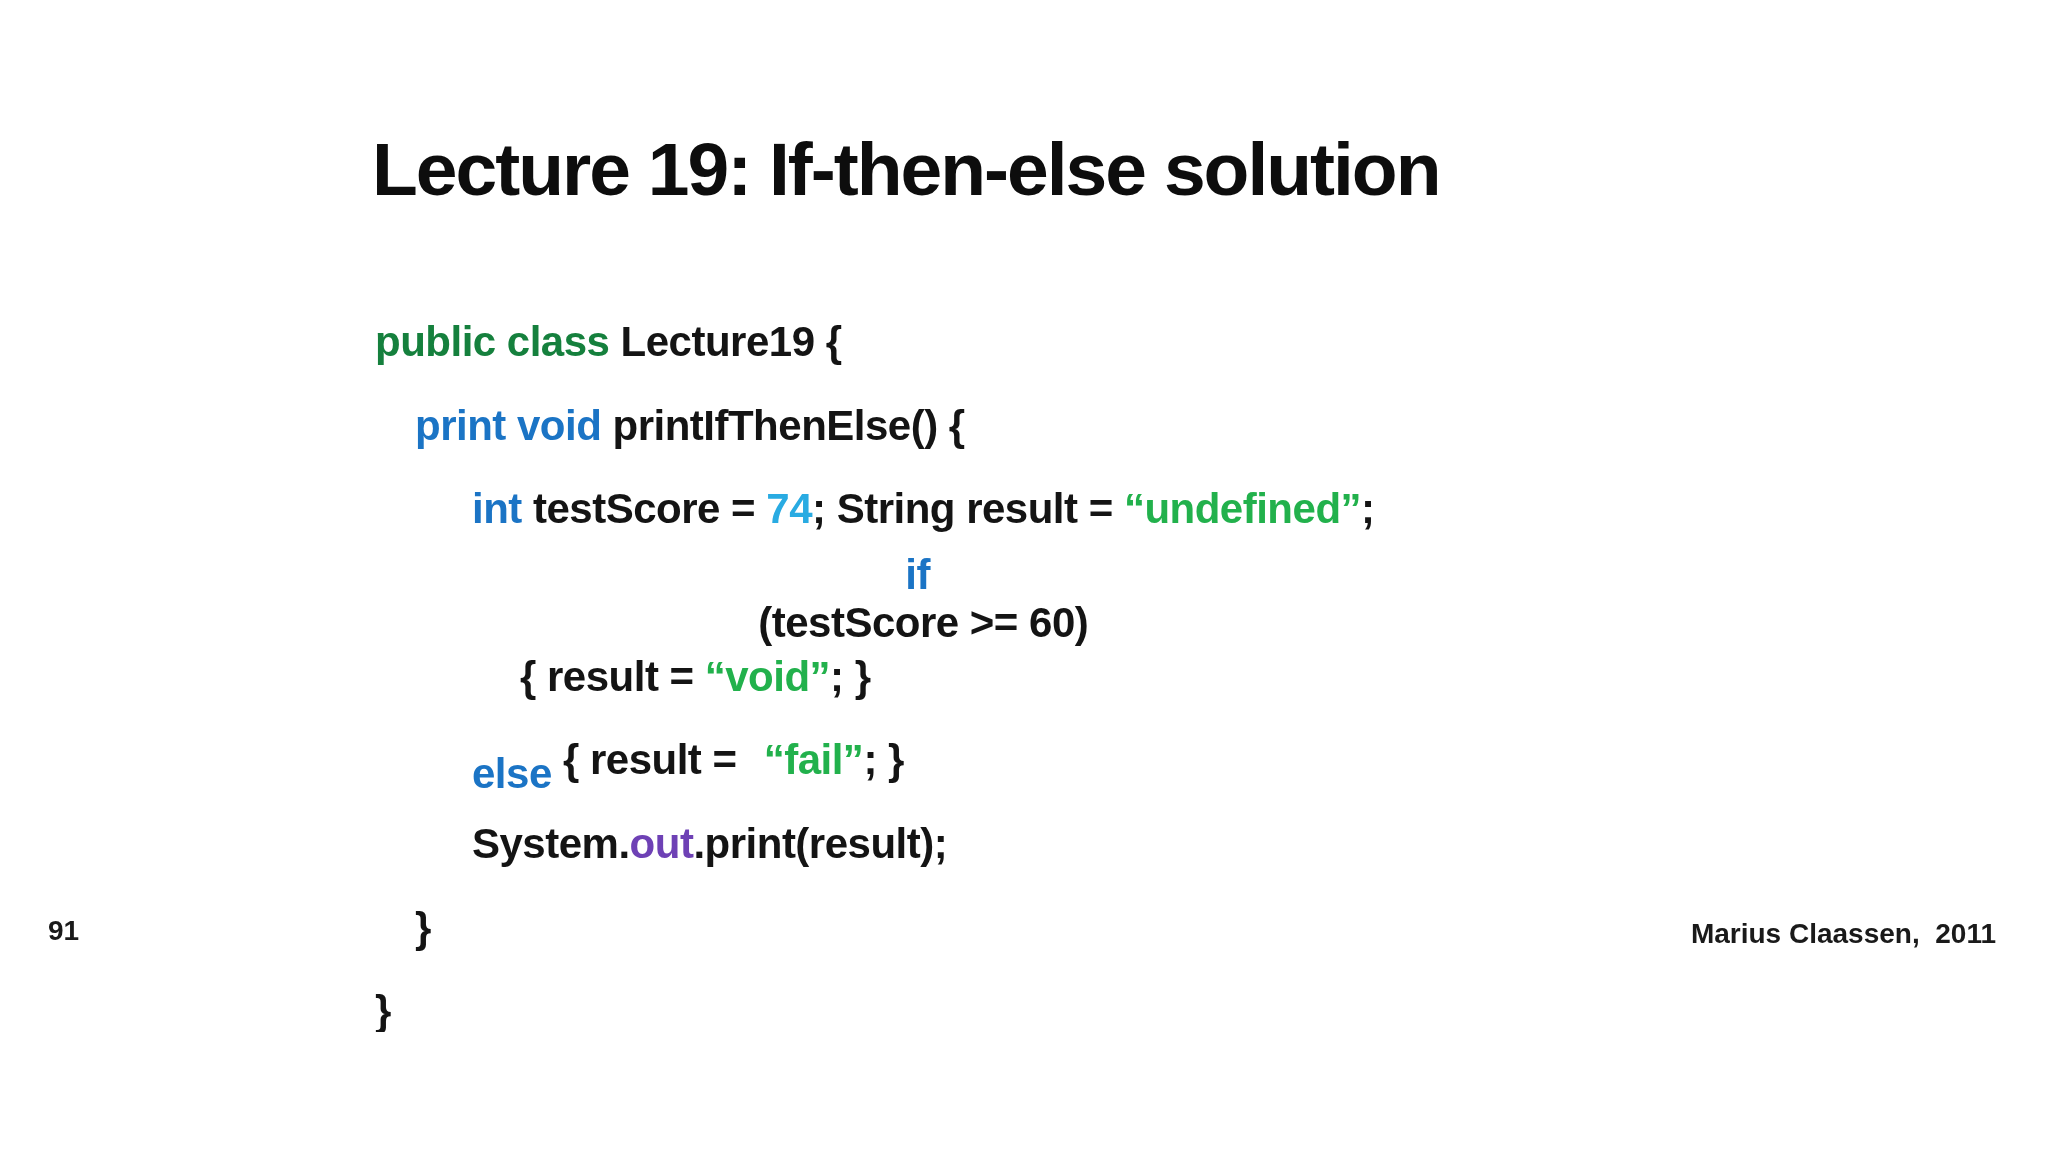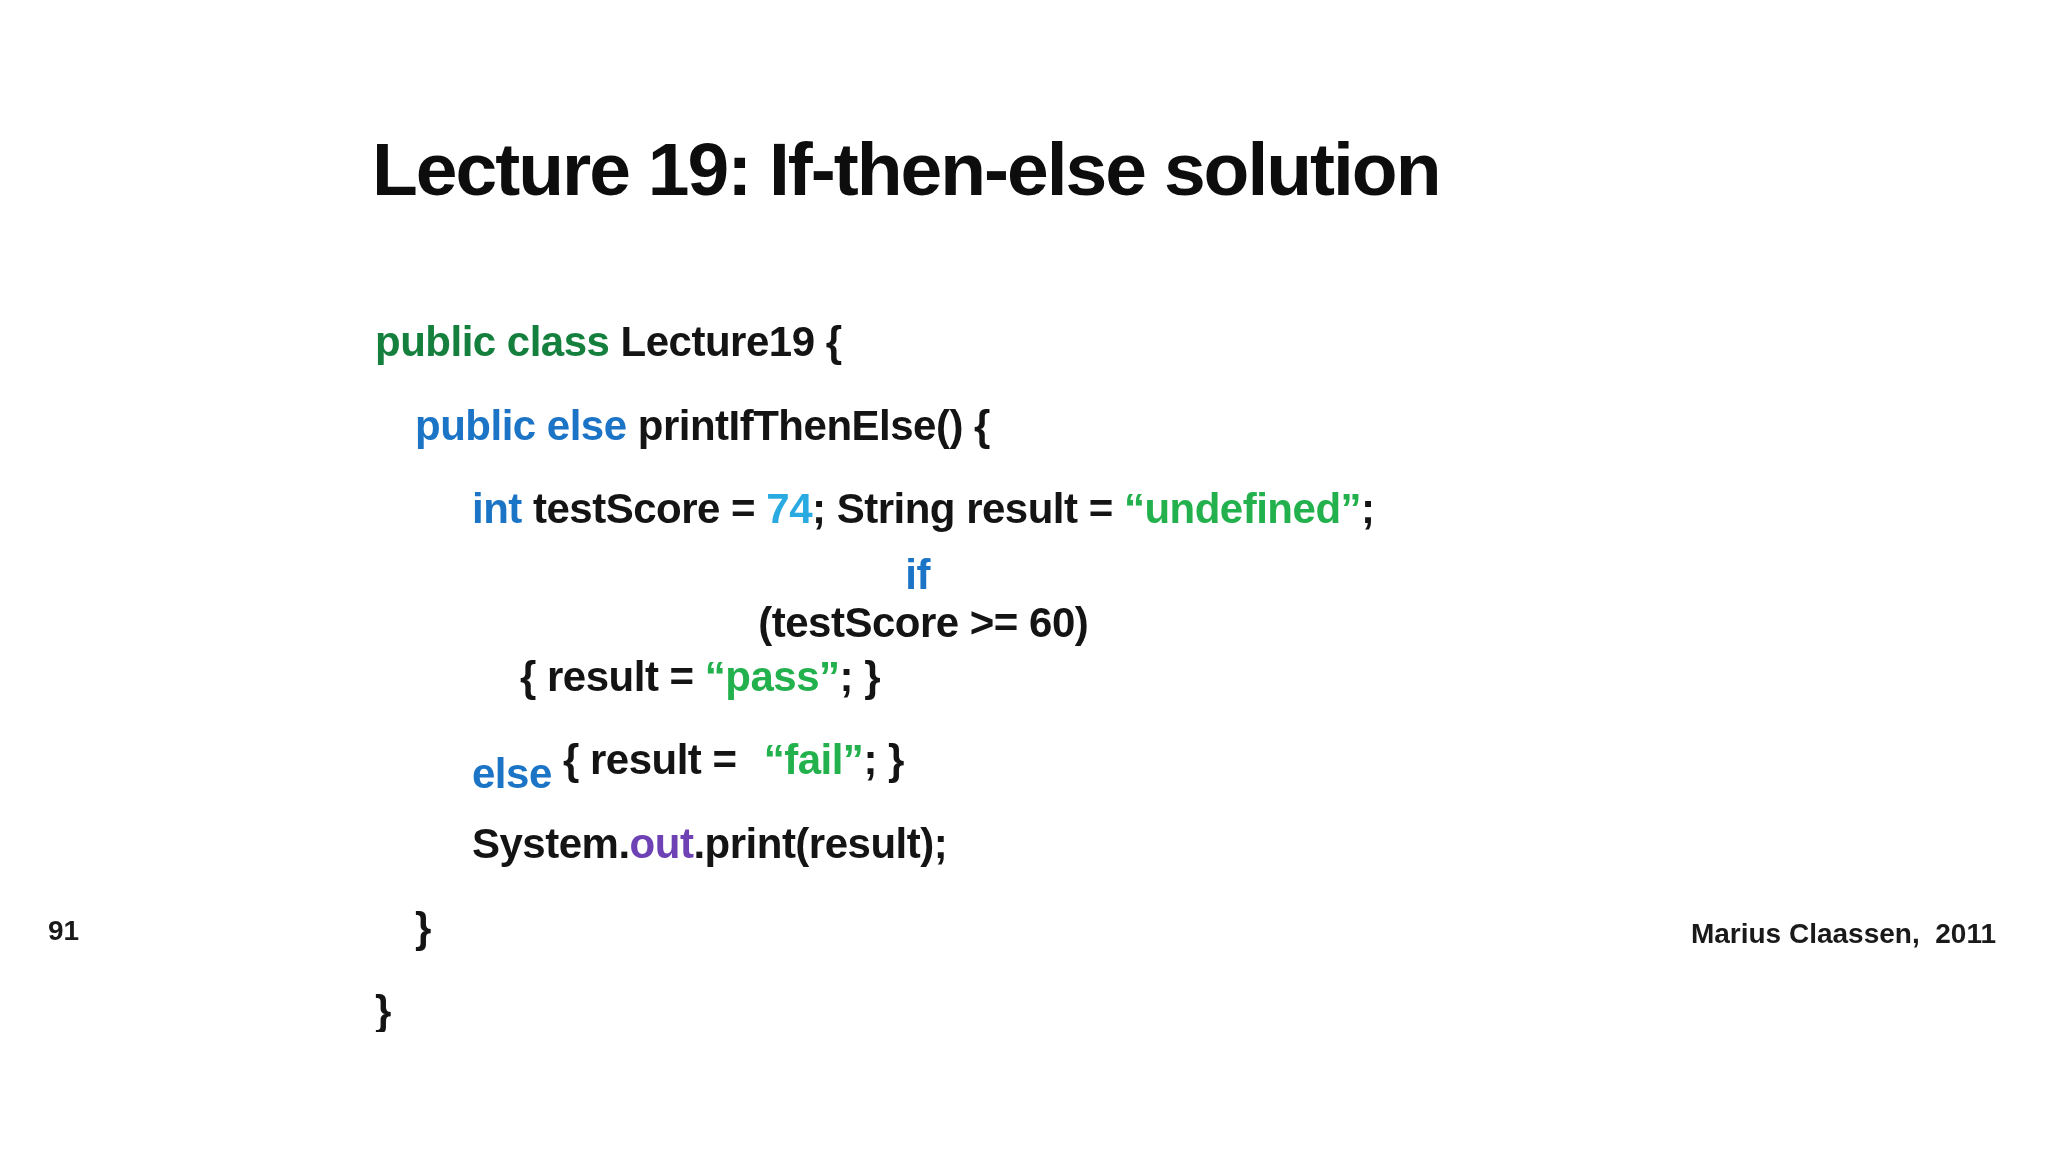--- a/index.html
+++ b/index.html
@@ -60,24 +60,24 @@
   }
 </style>
 </head>
 <body>
 
 <div class="slide">
   <h1 class="title">Lecture 19: If-then-else solution</h1>
 
   <div class="code">
       <div class="code-line" style="padding-left: 0px;"><span class="code-token" style="color: #15803d;">public class </span><span class="code-token" style="color: rgb(20, 20, 20);">Lecture19 {</span></div>
-      <div class="code-line" style="padding-left: 40px;"><span class="code-token" style="color: rgb(27, 116, 197);">public else </span><span class="code-token" style="color: rgb(20, 20, 20);">printIfThenElse() {</span></div>
+      <div class="code-line" style="padding-left: 40px;"><span class="code-token" style="color: rgb(27, 116, 197);">print void </span><span class="code-token" style="color: rgb(20, 20, 20);">printIfThenElse() {</span></div>
       <div class="code-line" style="padding-left: 97px;"><span class="code-token" style="color: rgb(27, 116, 197);">int </span><span class="code-token" style="color: rgb(20, 20, 20);">testScore = </span><span class="code-token" style="color: rgb(41, 171, 226);">74</span><span class="code-token" style="color: rgb(20, 20, 20);">; String result = </span><span class="code-token" style="color: rgb(34, 177, 76);">“undefined”</span><span class="code-token" style="color: rgb(20, 20, 20);">;</span></div>
       <div class="code-line" style="padding-left: 97px; flex-direction: column;"><span class="code-token" style="color: rgb(27, 116, 197);">if </span><span class="code-token" style="color: rgb(20, 20, 20);">(testScore &gt;= 60)</span></div>
-      <div class="code-line" style="padding-left: 145px;"><span class="code-token" style="color: rgb(20, 20, 20);">{ result = </span><span class="code-token" style="color: rgb(34, 177, 76);">“pass”</span><span class="code-token" style="color: rgb(20, 20, 20);">; }</span></div>
+      <div class="code-line" style="padding-left: 145px;"><span class="code-token" style="color: rgb(20, 20, 20);">{ result = </span><span class="code-token" style="color: rgb(34, 177, 76);">“void”</span><span class="code-token" style="color: rgb(20, 20, 20);">; }</span></div>
       <div class="code-line" style="padding-left: 97px;"><span class="code-token" style="color: rgb(27, 116, 197); margin-top: 28px;">else </span><span class="code-token" style="color: rgb(20, 20, 20);">{ result = </span><span class="code-token" style="color: rgb(34, 177, 76); margin-left: 16px;">“fail”</span><span class="code-token" style="color: rgb(20, 20, 20);">; }</span></div>
       <div class="code-line" style="padding-left: 97px;"><span class="code-token" style="color: rgb(20, 20, 20);">System.</span><span class="code-token" style="color: rgb(110, 65, 181);">out</span><span class="code-token" style="color: rgb(20, 20, 20);">.print(result);</span></div>
       <div class="code-line" style="padding-left: 40px;"><span class="code-token" style="color: rgb(20, 20, 20);">}</span></div>
       <div class="code-line" style="padding-left: 0px;"><span class="code-token" style="color: rgb(20, 20, 20);">}</span></div>
     </div>
 
   <div class="footer-left">91</div>
 
   <div class="footer-right">Marius Claassen,  2011</div>
 </div>

